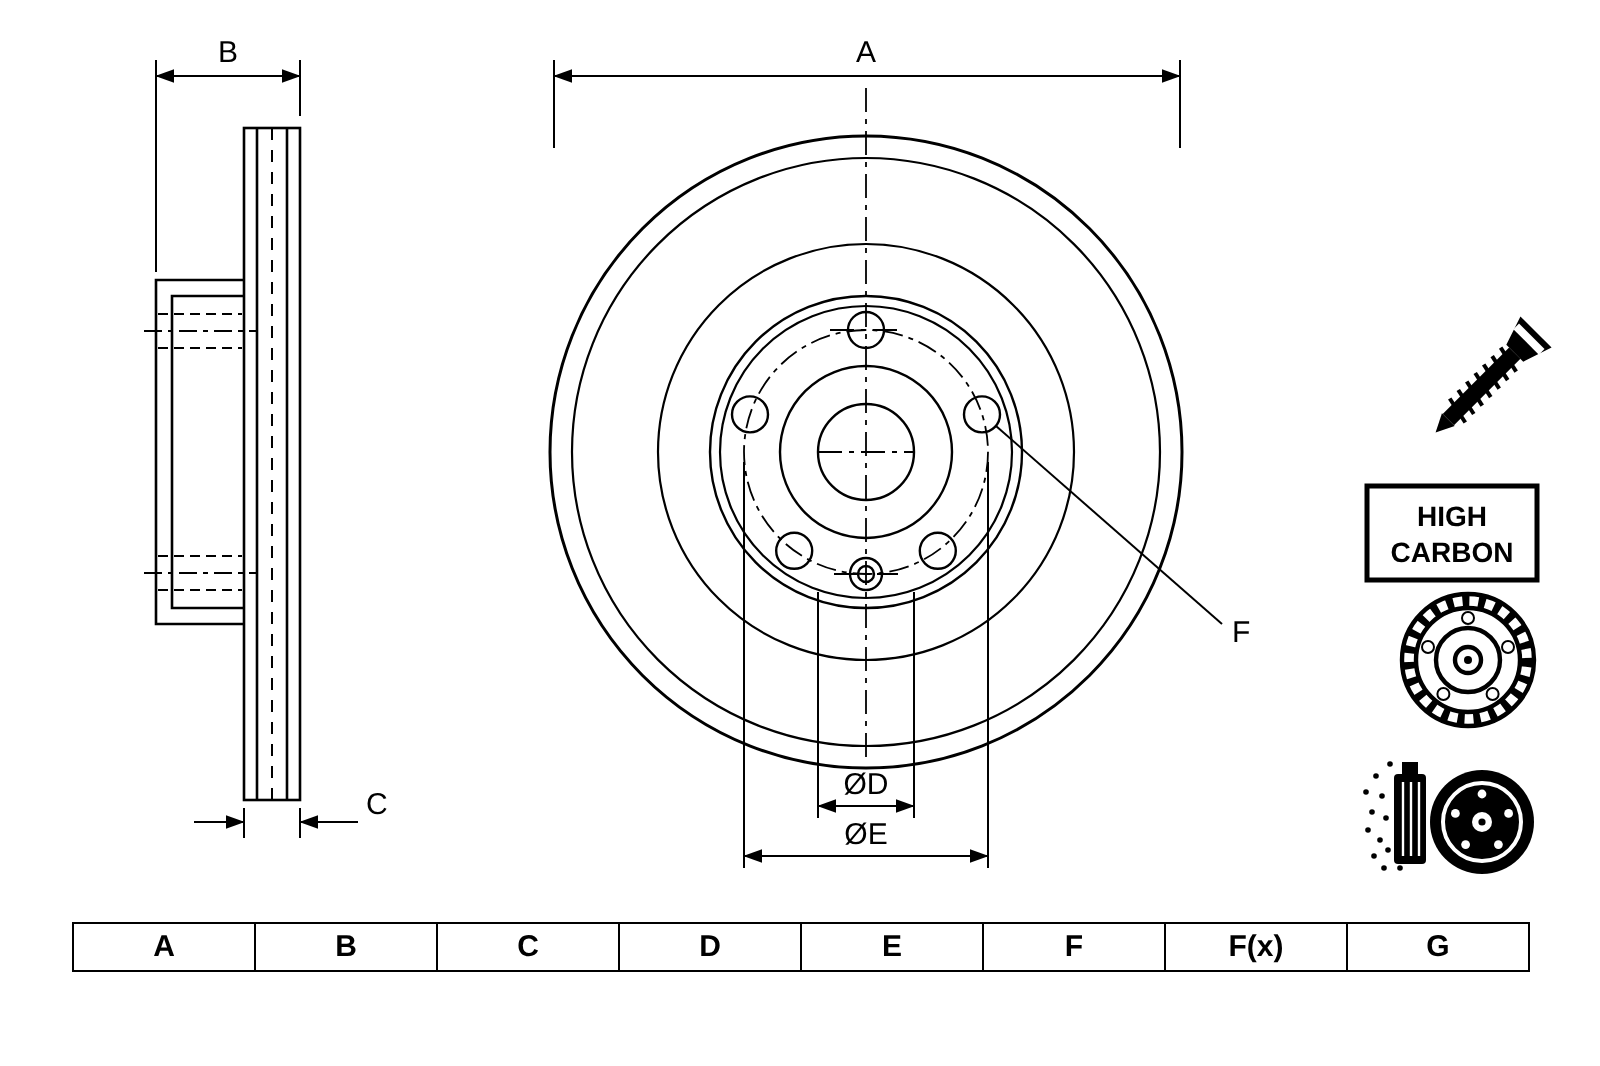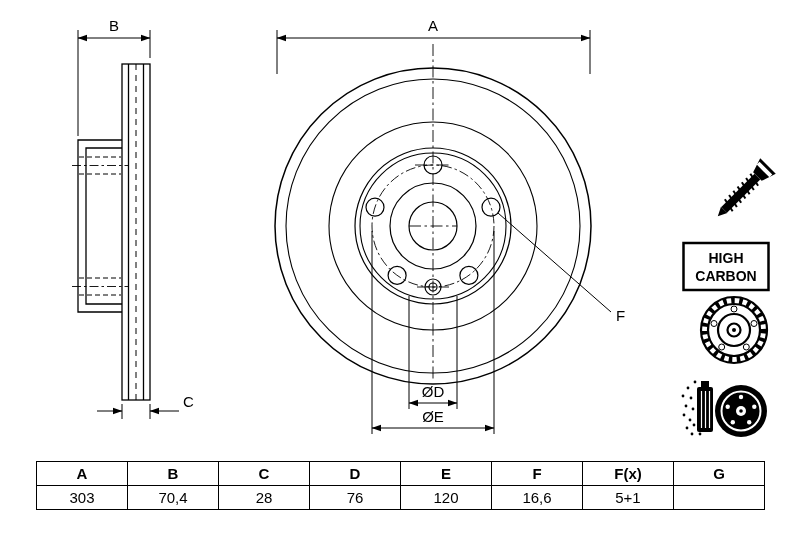--- a/index.html
+++ b/index.html
@@ -201,26 +201,16 @@
         <tr>
       <th>A</th>
       <th>B</th>
       <th>C</th>
       <th>D</th>
       <th>E</th>
       <th>F</th>
       <th>F(x)</th>
       <th>G</th>
     </tr>
-    <tr>
-      <td>303</td>
-      <td>70,4</td>
-      <td>28</td>
-      <td>76</td>
-      <td>120</td>
-      <td>16,6</td>
-      <td>5+1</td>
-      <td></td>
-    </tr>
   </tbody>
     </table>
 
 </div>
 
 </body></html>

